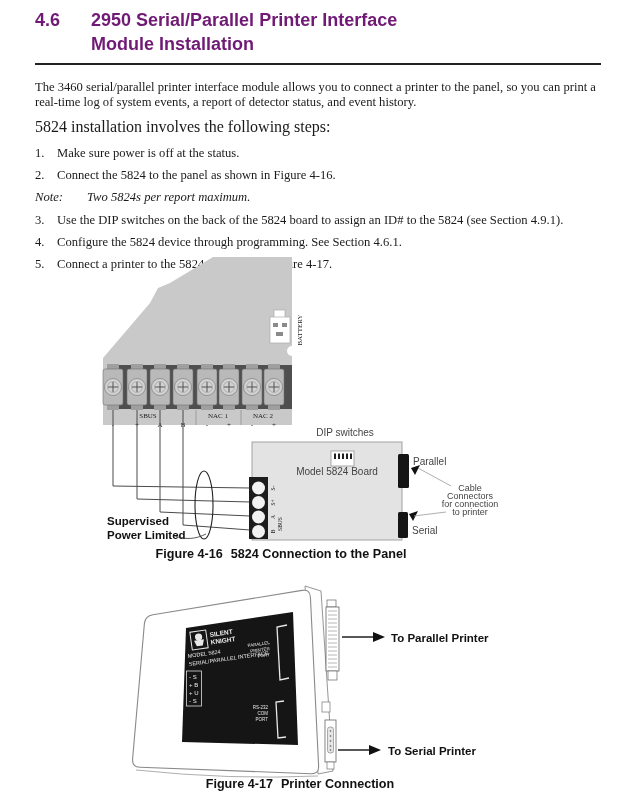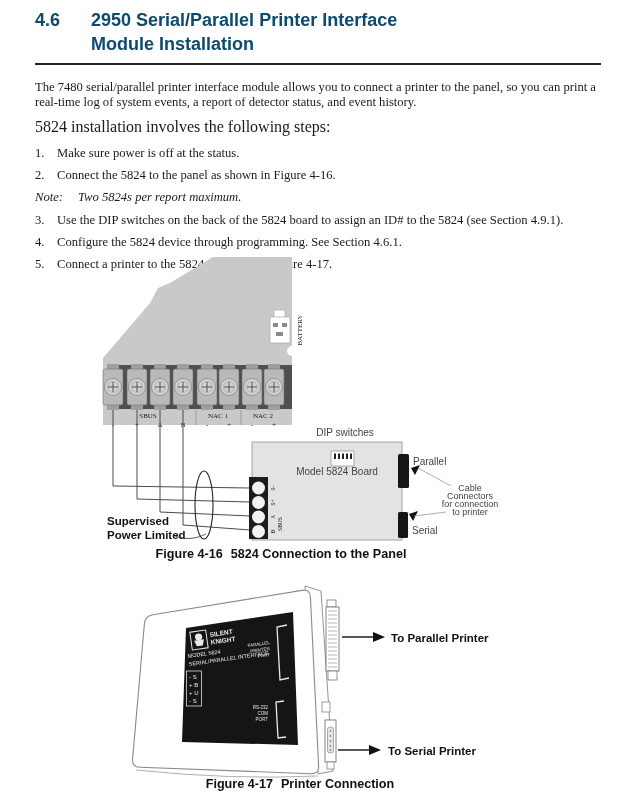--- a/index.html
+++ b/index.html
@@ -1,29 +1,29 @@
 <!DOCTYPE html>
 <html><head>
 <meta charset="utf-8">
 <style>
   html,body{margin:0;padding:0;background:#ffffff;}
   .page{position:relative;width:636px;height:800px;background:#fff;
         font-family:"Liberation Serif",serif;color:#1a1a1a;overflow:hidden;}
   .content{padding:8px 35px 0 35px;}
   .heading{display:flex;font-family:"Liberation Sans",sans-serif;font-weight:bold;
-           font-size:18px;line-height:24px;color:#0c4a6e;}
+           font-size:18px;line-height:24px;color:#701a75;}
   .sec-num{width:56px;flex:0 0 56px;}
   .sec-title span{display:block;}
   .rule{height:2px;background:#222;margin-top:7px;}
   .intro{margin:15px 0 0 0;font-size:12.6px;line-height:15px;}
   .steps-intro{margin:9px 0 12px 0;font-size:16px;line-height:15px;}
   .step{display:flex;font-size:12.6px;line-height:15px;margin-bottom:7px;}
   .step .num{width:22px;flex:0 0 22px;}
   .note{font-style:italic;font-size:12.6px;line-height:15px;margin:3px 0 8px 0;}
-  .note-label{margin-right:15px;}
+  .note-label{margin-right:24px;}
   .fig{position:absolute;left:0;}
   #fig16{top:255px;}
   #fig17{top:580px;}
   svg text{font-family:"Liberation Sans",sans-serif;fill:#444;}
   svg text.serif{font-family:"Liberation Serif",serif;fill:#222;}
   svg text.cap{font-weight:bold;font-size:12.6px;fill:#111;}
   svg text.lbl{font-size:10px;}
   svg text.boldlbl{font-weight:bold;font-size:11.5px;fill:#111;}
   svg text.wh{fill:#e8e8e8;}
 </style>
@@ -34,21 +34,21 @@
   <div class="content">
     <div class="heading">
       <span class="sec-num">4.6</span>
       <span class="sec-title">
         <span>2950 Serial/Parallel Printer Interface</span>
         <span>Module Installation</span>
       </span>
     </div>
     <div class="rule"></div>
 
-    <p class="intro">The 7480 serial/parallel printer interface module allows you to connect a printer to the panel, so you can print a real-time log of system events, a report of detector status, and event history.</p>
+    <p class="intro">The 3460 serial/parallel printer interface module allows you to connect a printer to the panel, so you can print a real-time log of system events, a report of detector status, and event history.</p>
     <p class="steps-intro">5824 installation involves the following steps:</p>
 
     <div class="step">
       <span class="num">1.</span>
       <span class="txt">Make sure power is off at the status.</span>
     </div>
     <div class="step">
       <span class="num">2.</span>
       <span class="txt">Connect the 5824 to the panel as shown in Figure 4-16.</span>
     </div>

